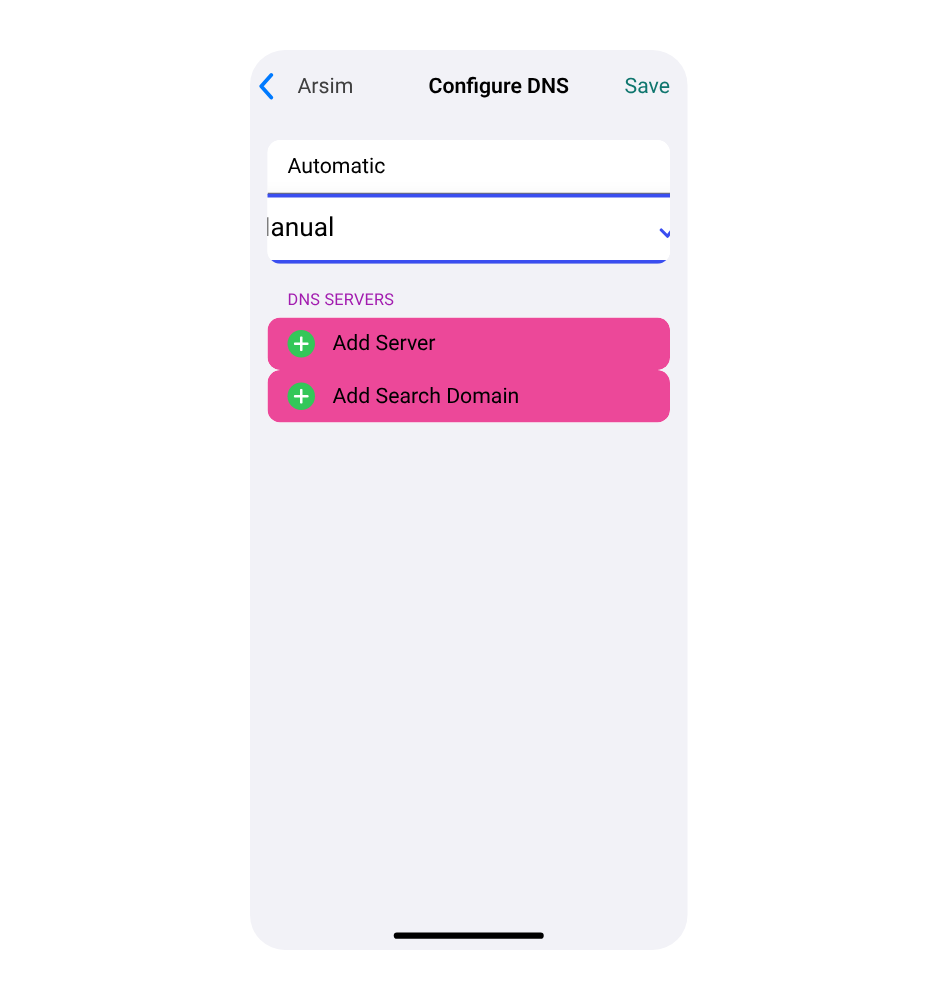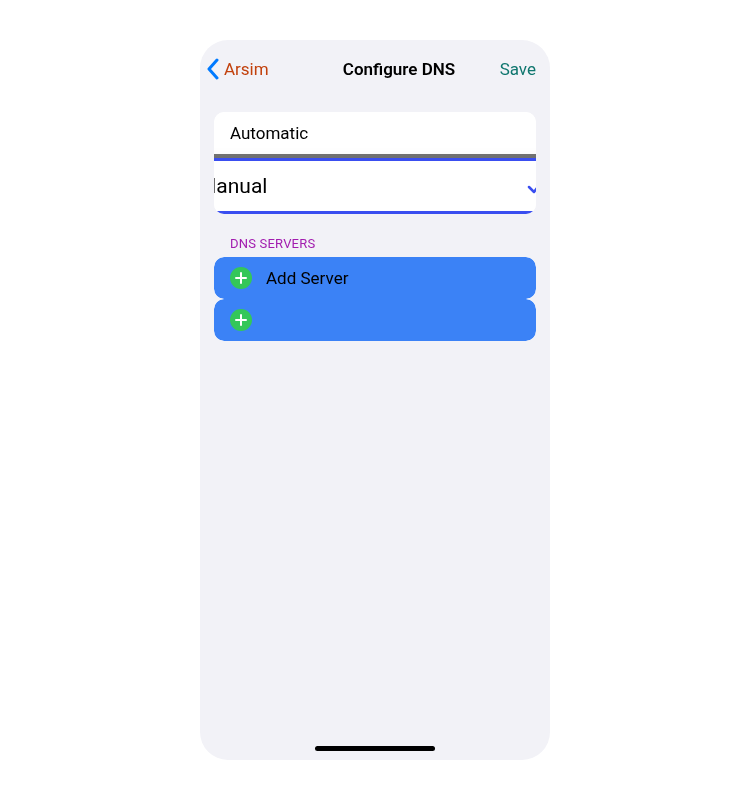--- a/index.html
+++ b/index.html
@@ -27,23 +27,23 @@
     }
     .header {
       display: flex;
       align-items: center;
       justify-content: space-between;
       padding: 18px 14px 18px 6px;
     }
     .back-button {
       display: flex;
       align-items: center;
-      color: #c2410c;
-      font-size: 17px;
-      gap: 4px;
+      color: #404040;
+      font-size: 17px;
+      gap: 18px;
       cursor: pointer;
     }
     .back-chevron {
       display: inline-flex;
       align-items: center;
       justify-content: center;
     }
     .title {
       font-size: 17px;
       font-weight: 600;
@@ -67,21 +67,21 @@
     .group-top {
       margin-top: 14px;
     }
     .row {
       display: flex;
       align-items: center;
       padding: 11px 16px;
       background: #ffffff;
       font-size: 17px;
       color: #000;
-      border-bottom: 5px solid #737373;
+      border-bottom: 2px solid #737373;
       cursor: pointer;
     }
     .row:last-child {
       border-bottom: none;
     }
     .row-automatic {
       border-radius: 10px 10px 0 0;
     }
     .highlighted-wrap {
       position: relative;
@@ -111,21 +111,21 @@
       color: #a21caf;
       letter-spacing: 0.2px;
       padding: 22px 30px 6px 30px;
       text-transform: uppercase;
     }
     .action-row {
       display: flex;
       align-items: center;
       gap: 14px;
       padding: 10px 16px;
-      background: #3b82f6;
+      background: #ec4899;
       border-radius: 10px;
       font-size: 17px;
       color: #000;
       cursor: pointer;
     }
     .plus-circle {
       width: 22px;
       height: 22px;
       border-radius: 50%;
       background: #34c759;
@@ -195,17 +195,18 @@
   </div>
 
   <div class="group">
     <div class="action-row">
       <span class="plus-circle">
         <svg width="12" height="12" viewBox="0 0 12 12">
           <line x1="6" y1="1" x2="6" y2="11" stroke="#ffffff" stroke-width="2" stroke-linecap="round"></line>
           <line x1="1" y1="6" x2="11" y2="6" stroke="#ffffff" stroke-width="2" stroke-linecap="round"></line>
         </svg>
       </span>
+      <span>Add Search Domain</span>
     </div>
   </div>
 
   <div class="home-indicator"></div>
 </div>
 
 </body></html>

